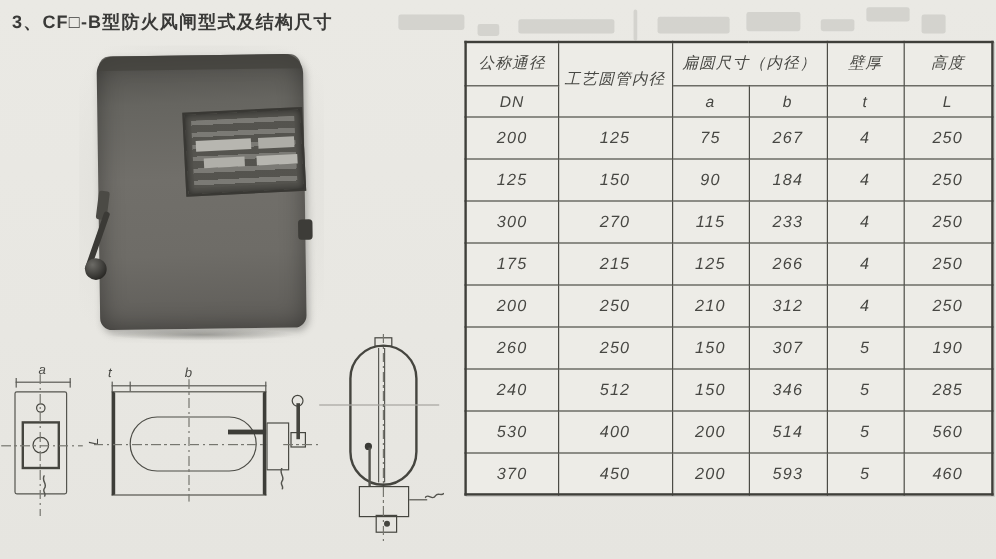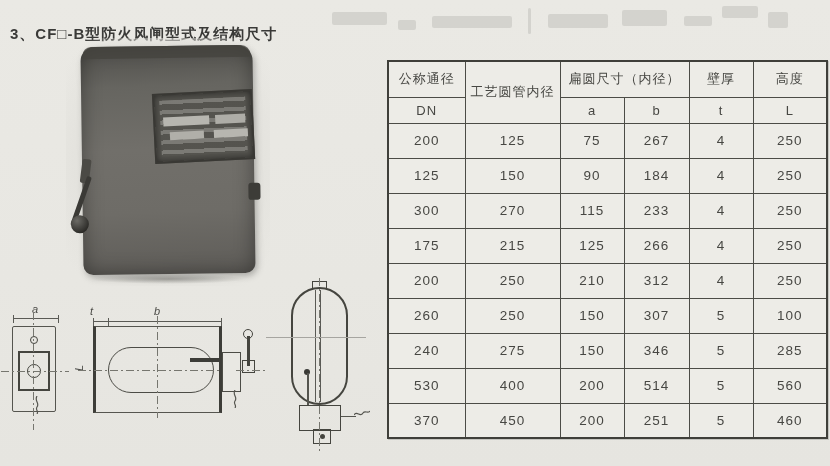--- a/index.html
+++ b/index.html
@@ -7,21 +7,21 @@
   body {
     background:#e9e8e3;
     font-family:"Liberation Sans","DejaVu Sans",sans-serif;
     color:#3f3f3d;
     overflow:hidden;
   }
   .page { position:relative; width:830px; height:466px;
     background:linear-gradient(180deg,#eae9e4 0%, #e8e7e2 60%, #e6e5e0 100%); }
 
   .title { position:absolute; left:10px; top:9px; font-size:15px; font-weight:bold;
-    color:#3a3a38; letter-spacing:1px;margin-top:16px; }
+    color:#3a3a38; letter-spacing:1px; }
 
   .blob { position:absolute; background:rgba(197,197,192,.6); border-radius:2px; }
 
   
   .photo { position:absolute; left:66px; top:38px; width:204px; height:248px;
     background:radial-gradient(ellipse at 50% 50%, #e2e1dc 55%, rgba(226,225,220,0) 90%); }
   .photo-box { position:absolute; left:16px; top:8px; width:172px; height:228px;
     background:linear-gradient(178deg,#504f4b 0%, #666560 18%, #716f6a 45%, #6e6c67 72%, #5e5c58 100%);
     border-radius:14px 16px 10px 10px; transform:rotate(-.8deg);
     box-shadow:inset 0 0 20px rgba(0,0,0,.38), 2px 3px 6px rgba(60,60,56,.35); }
@@ -94,24 +94,24 @@
   .drawC .pinline { position:absolute; left:45px; top:97px; width:1.5px; height:32px; background:#55554f; }
   .drawC .pindot { position:absolute; left:42px; top:93px; width:6px; height:6px; background:#3a3a36; border-radius:50%; }
   .drawC .flange { position:absolute; left:37px; top:129px; width:42px; height:26px; border:1.6px solid #45453f; }
   .drawC .smallbox { position:absolute; left:51px; top:153px; width:18px; height:15px; border:1.6px solid #45453f; }
   .drawC .smalldot { position:absolute; left:6px; top:4px; width:5px; height:5px; background:#45453f; border-radius:50%; }
   .drawC .sideline { position:absolute; left:79px; top:140px; width:15px; height:1.2px; background:#55554f; }
 
   .squiggle { position:absolute; }
 
   
-  table.spec { position:absolute; left:387px; top:60px; width:439px;
+  table.spec { position:absolute; left:387px; top:34px; width:439px;
     border-collapse:collapse; table-layout:fixed;
     border:2px solid #3f3f3a; background:#edece7;
-    box-shadow:1px 1px 0 rgba(120,120,115,.3); }
+    box-shadow:1px 1px 0 rgba(120,120,115,.3);font-style:italic; }
   table.spec th, table.spec td {
     border:1.4px solid #4c4c46; text-align:center; vertical-align:middle;
     font-size:13px; font-weight:normal; color:#474743; padding:0;
     letter-spacing:1px; }
   table.spec thead tr:first-child th { height:36px; }
   table.spec thead tr:last-child th { height:26px; }
   table.spec tbody td { height:35px; font-size:13.5px; }
 </style>
 </head>
 <body>
@@ -274,42 +274,42 @@
           <td>312</td>
           <td>4</td>
           <td>250</td>
         </tr>
         <tr>
           <td>260</td>
           <td>250</td>
           <td>150</td>
           <td>307</td>
           <td>5</td>
-          <td>100</td>
+          <td>190</td>
         </tr>
         <tr>
           <td>240</td>
-          <td>275</td>
+          <td>512</td>
           <td>150</td>
           <td>346</td>
           <td>5</td>
           <td>285</td>
         </tr>
         <tr>
           <td>530</td>
           <td>400</td>
           <td>200</td>
           <td>514</td>
           <td>5</td>
           <td>560</td>
         </tr>
         <tr>
           <td>370</td>
           <td>450</td>
           <td>200</td>
-          <td>251</td>
+          <td>593</td>
           <td>5</td>
           <td>460</td>
         </tr>
       </tbody>
   </table>
 
 </div>
 
 </body></html>

